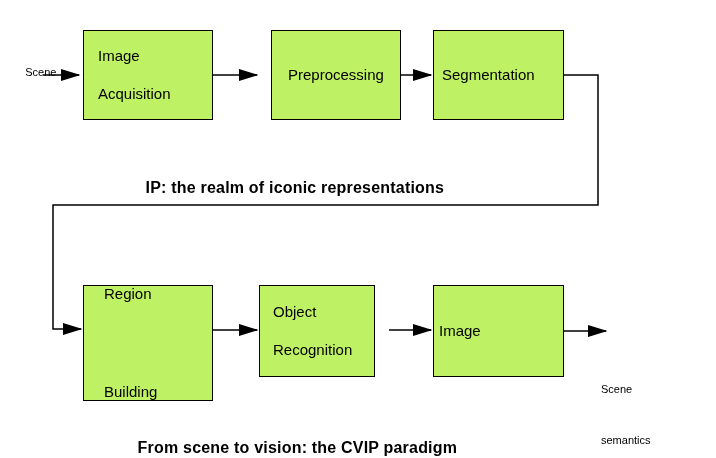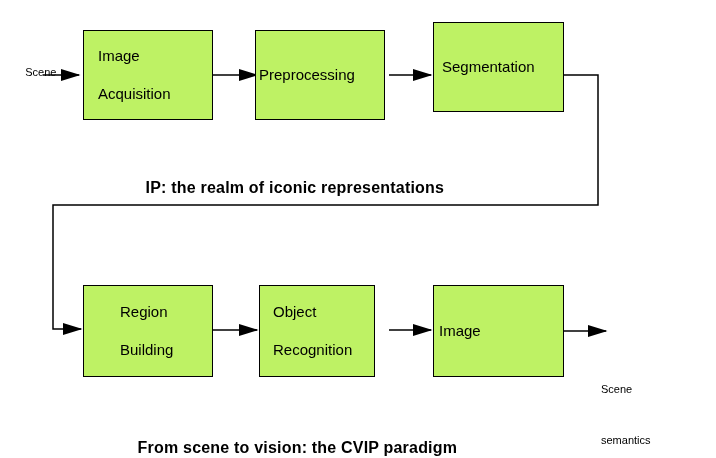--- a/index.html
+++ b/index.html
@@ -30,23 +30,23 @@
     background: #bef264;
     display: flex;
     flex-direction: column;
     justify-content: center;
     font-size: 15px;
     line-height: 16px;
     white-space: pre;
     gap: 22px;
   }
   .box-image-acquisition  { left: 83px;  top: 30px;  width: 130px; height: 90px; padding-left: 14px; }
-  .box-preprocessing      { left: 255px; top: 30px;  width: 130px; height: 90px; padding-left: 3px;  }
-  .box-segmentation       { left: 433px; top: 22px;  width: 131px; height: 90px; padding-left: 8px;  }
-  .box-region-building    { left: 83px;  top: 285px; width: 130px; height: 92px; padding-left: 36px; }
+  .box-preprocessing      { left: 271px; top: 30px;  width: 130px; height: 90px; padding-left: 16px;  }
+  .box-segmentation       { left: 433px; top: 30px;  width: 131px; height: 90px; padding-left: 8px;  }
+  .box-region-building    { left: 83px;  top: 285px; width: 130px; height: 116px; padding-left: 20px; justify-content: space-between; }
   .box-object-recognition { left: 259px; top: 285px; width: 116px; height: 92px; padding-left: 13px; }
   .box-image-understanding{ left: 433px; top: 285px; width: 131px; height: 92px; padding-left: 5px;  }
   .small-label {
     position: absolute;
     font-size: 11px;
     line-height: 17px;
     white-space: pre;
   }
   .scene-in-label  { left: 13px;  top: 47px;  }
   .scene-out-label { left: 601px; top: 347px; }

